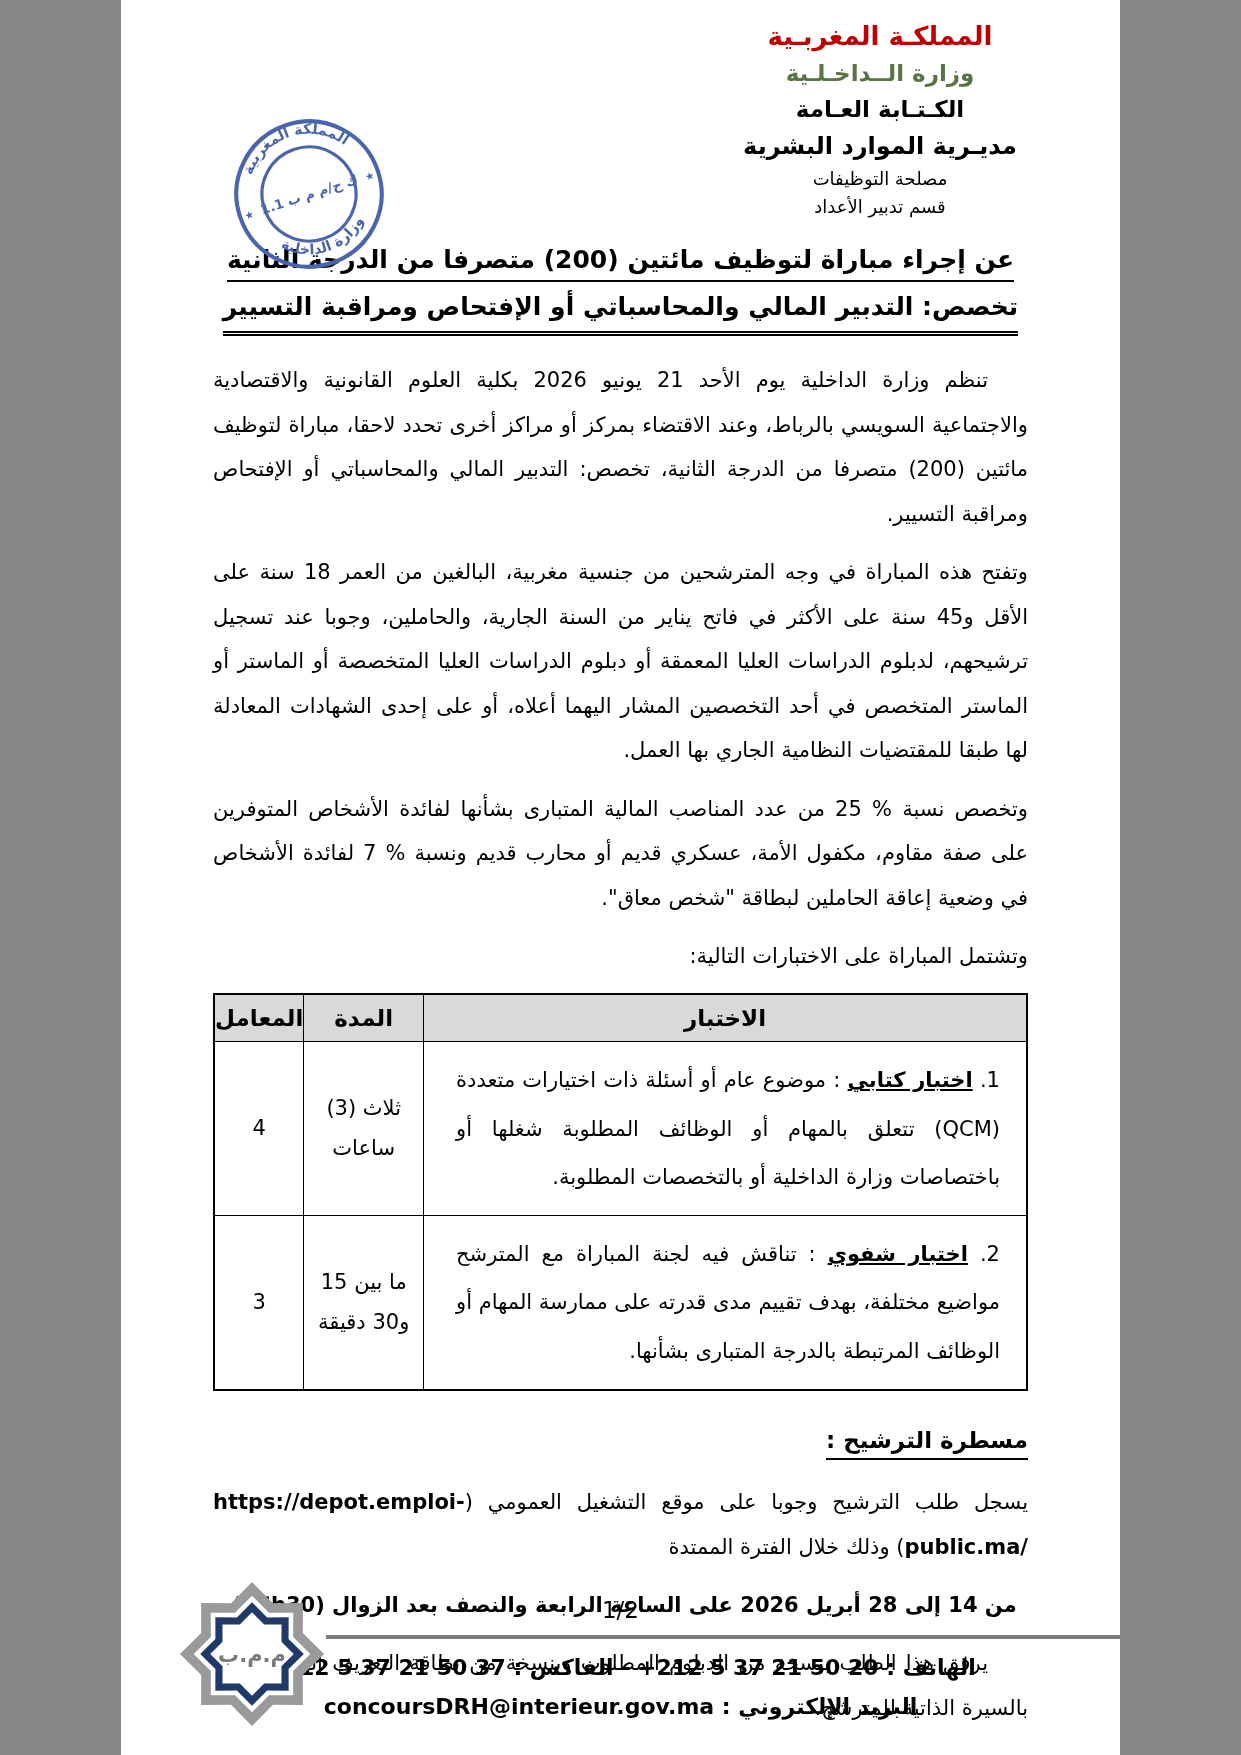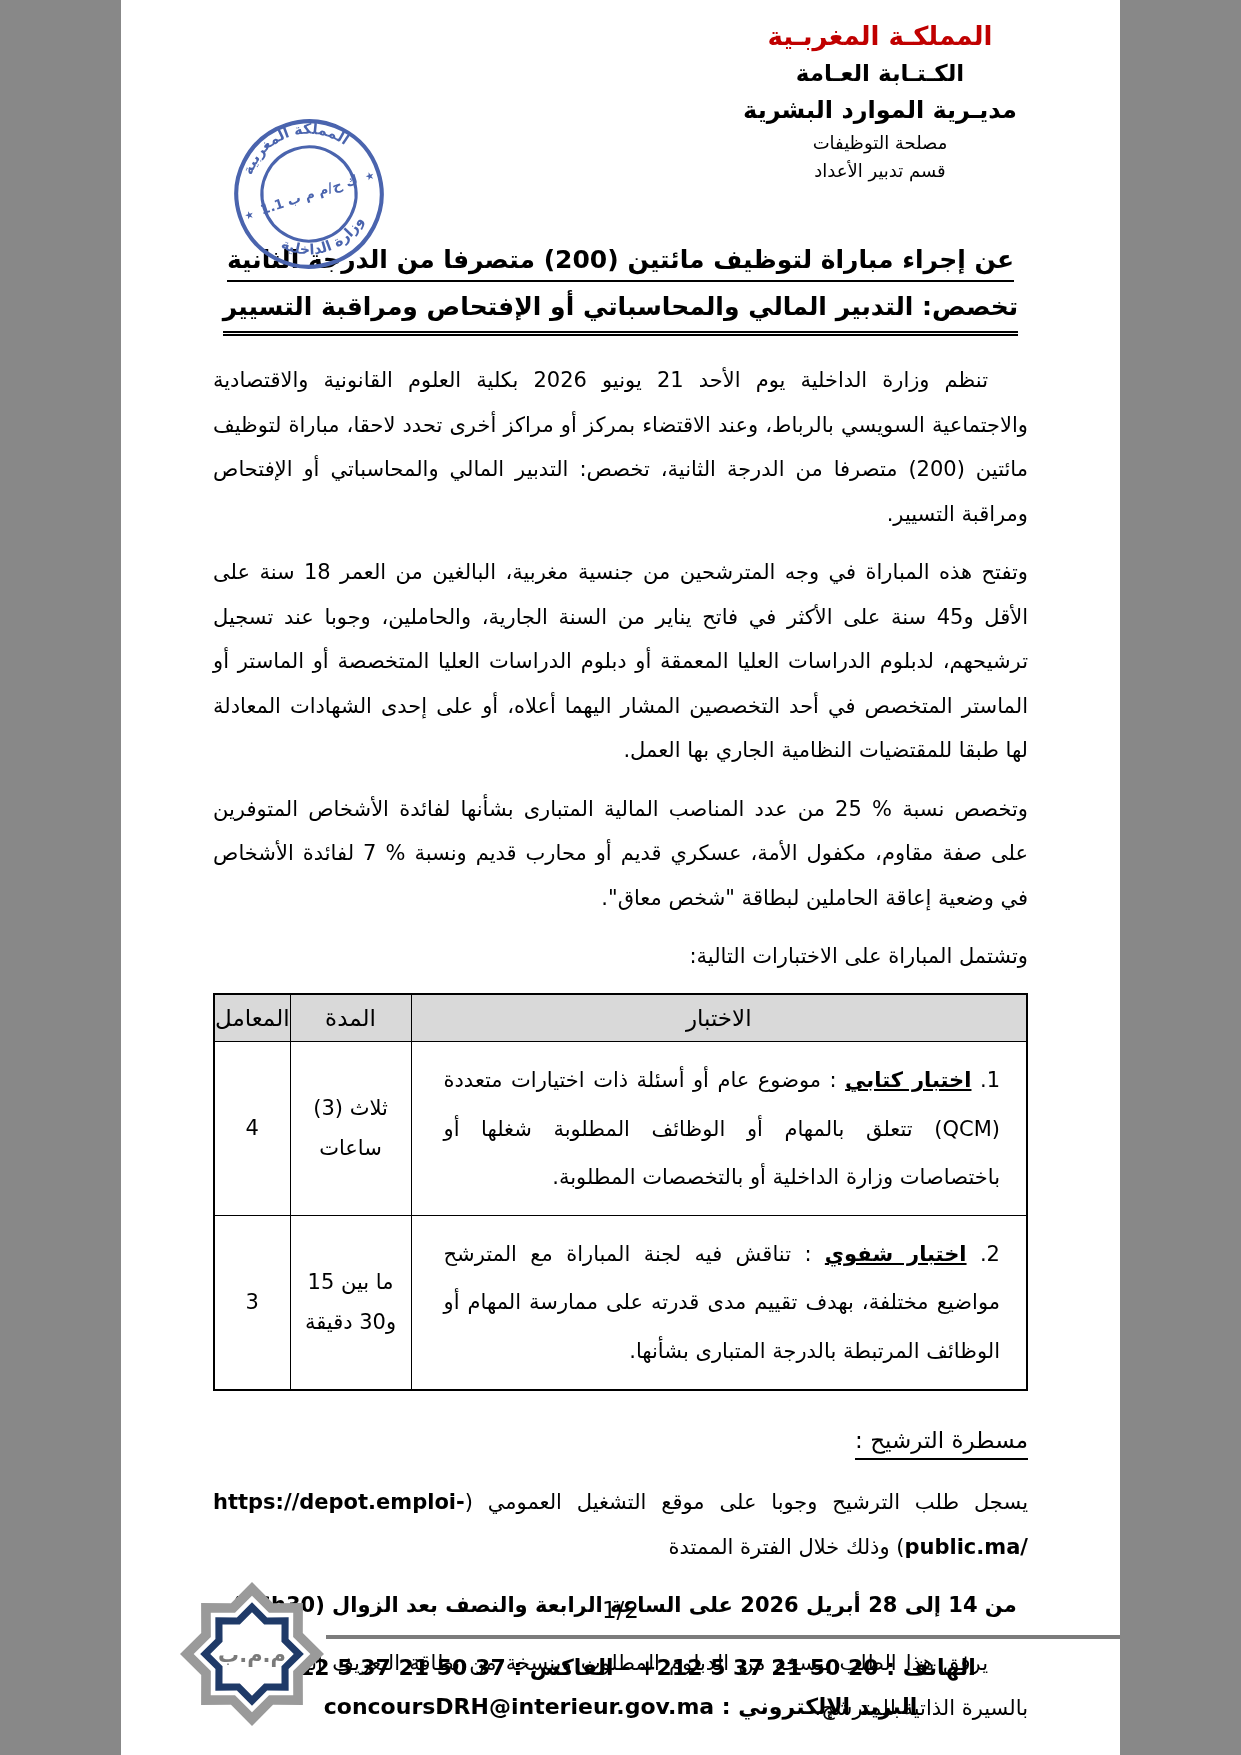--- a/index.html
+++ b/index.html
@@ -44,52 +44,53 @@
     margin-bottom:14px;
   }
   .indent { text-indent:40px; }
   
   .exam-table {
     width:100%; border-collapse:collapse; margin-top:14px; margin-bottom:20px;
     border:2px solid #000;
   }
   .exam-table th, .exam-table td { border:1.5px solid #000; }
   .exam-table th {
-    background:#D9D9D9; font-size:23px; font-weight:normal;
+    background:#D9D9D9; font-size:23px; font-weight:bold;
     height:48px; text-align:center;
   }
   .col-exam { width:77%; }
   .col-duration { width:15%; }
   .col-coeff { width:8%; }
   .exam-cell { padding:14px 26px 14px 32px; font-size:21px; line-height:2.3; text-align:justify; vertical-align:middle; }
   .exam-title { font-weight:bold; text-decoration:underline; }
   .center-cell { text-align:center; vertical-align:middle; font-size:21px; line-height:1.9; padding:6px; }
   
   .section-heading {
-    display:inline-block; font-weight:normal; font-size:23px;
+    display:inline-block; font-weight:bold; font-size:23px;
     border-bottom:2px solid #000; padding-bottom:5px;
     margin-top:16px; margin-bottom:20px;
   }
   .bold-line { text-align:center; font-weight:bold; font-size:21px; line-height:2.1; margin-bottom:14px; }
   .bold { font-weight:bold; }
   
   .footer { position:absolute; bottom:0; left:0; right:0; height:178px; }
   .page-num { text-align:center; font-size:23px; margin-top:20px; direction:ltr; }
   .footer-rule { position:absolute; left:205px; right:0; top:58px; height:4px; background:#7C7C7C; }
   .footer-logo { position:absolute; left:56px; top:2px; }
   .contact { margin-top:26px; text-align:center; font-weight:bold; font-size:22px; line-height:1.75; }
   .ltr { direction:ltr; unicode-bidi:isolate; }
 </style>
 </head>
 <body>
 
 <div class="page">
 
   <div class="header-block">
     <div class="hdr-kingdom">المملكـة المغربـية</div>
+    <div class="hdr-ministry">وزارة الــداخـلـية</div>
     <div class="hdr-secretariat">الكـتـابة العـامة</div>
     <div class="hdr-directorate">مديـرية الموارد البشرية</div>
     <div class="hdr-small">مصلحة التوظيفات</div>
     <div class="hdr-small">قسم تدبير الأعداد</div>
   </div>
 
   <div class="stamp">
     <svg width="180" height="180" viewBox="0 0 176 176">
       <g transform="rotate(-18 88 88)" fill="none">
         <circle cx="88" cy="88" r="71" stroke="#4A64AE" stroke-width="4"></circle>

